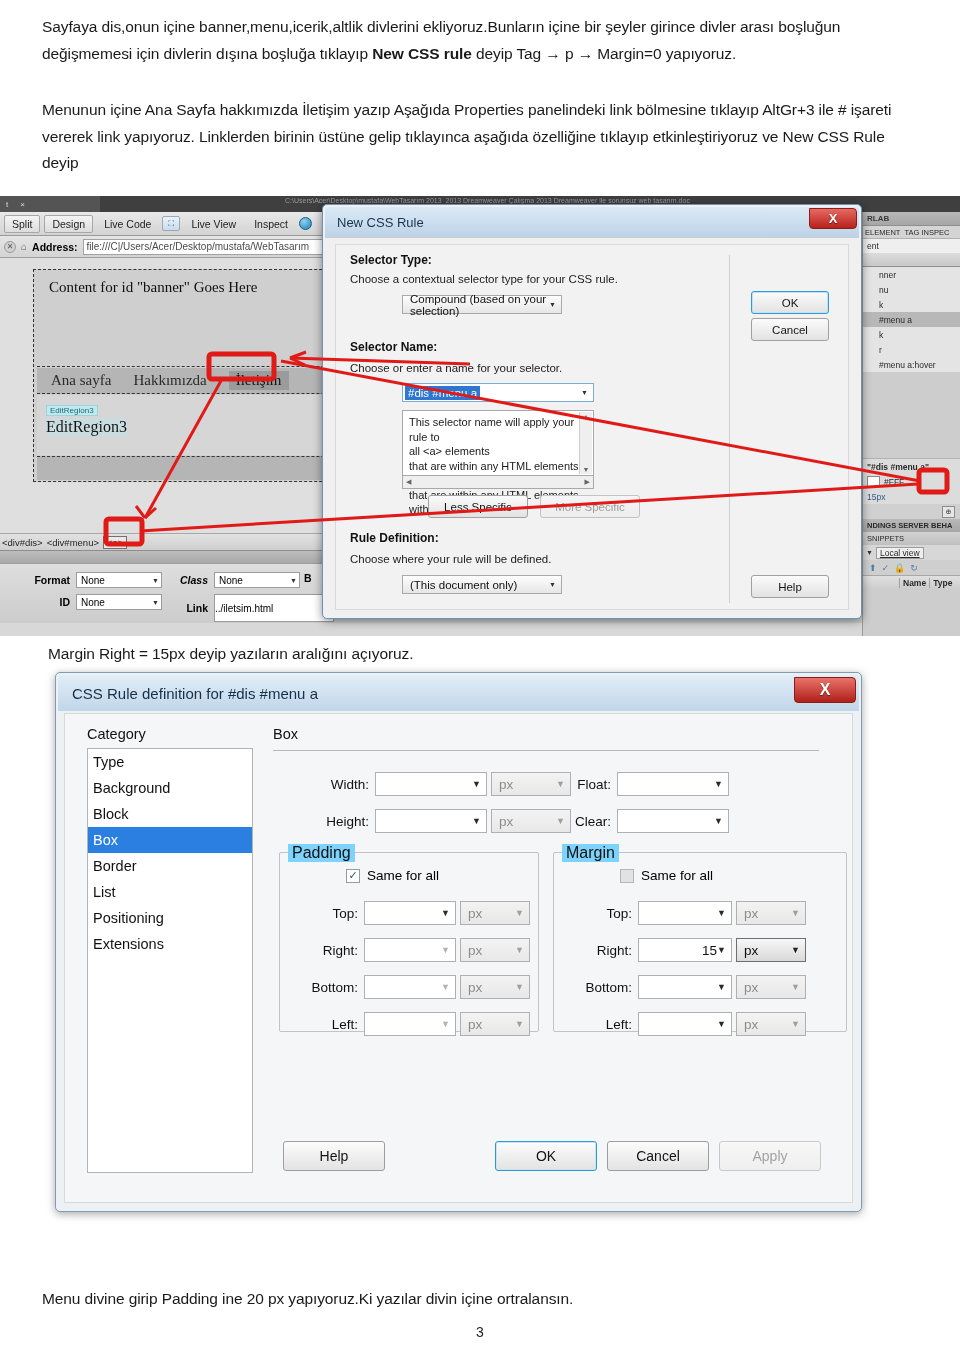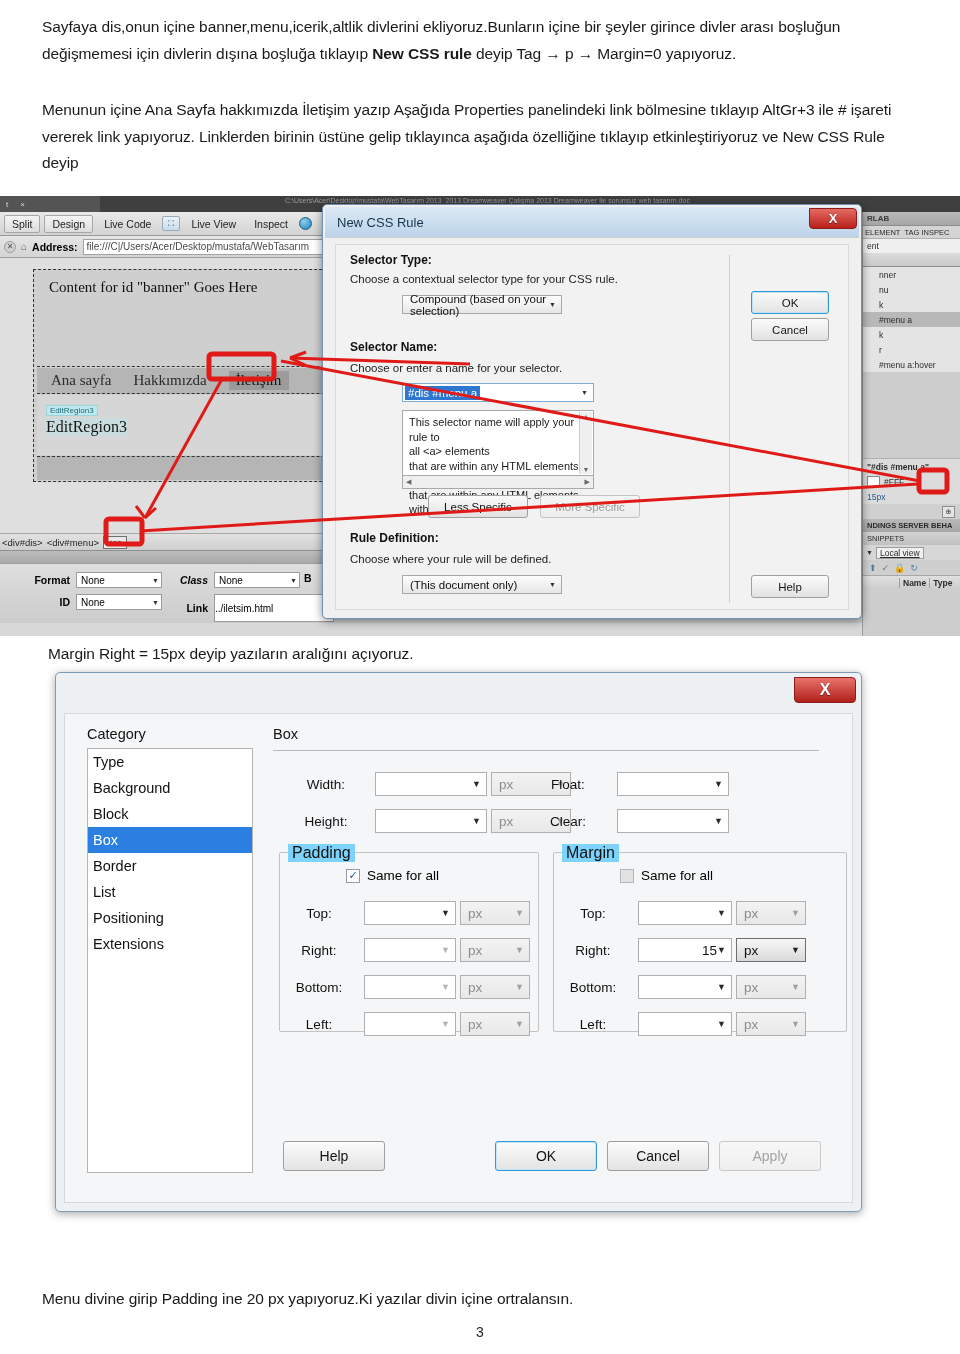--- a/index.html
+++ b/index.html
@@ -312,21 +312,21 @@
   .crd-cat-list {
     position:absolute; left:22px; top:34px; width:166px; height:425px;
     background:#fff; border:1px solid #b4b4b4;
     font-size:14.5px; color:#111;
   }
   .crd-cat-list div { height:26px; display:flex; align-items:center; padding-left:5px; }
   .crd-cat-list div.sel { background:#2a7fe0; color:#fff; }
   .crd-box-h { position:absolute; left:208px; top:12px; font-size:14.5px; color:#111; }
   .crd-hr { position:absolute; left:208px; top:36px; width:546px; height:1px; background:#b9b9b9; }
 
-  .f-label { position:absolute; font-size:13.5px; color:#111; text-align:center; }
+  .f-label { position:absolute; font-size:13.5px; color:#111; text-align:right; }
   .f-combo {
     position:absolute; height:24px; background:#fff; border:1px solid #b0b0b0;
     display:flex; align-items:center; justify-content:space-between;
     padding:0 5px 0 7px; font-size:13.5px; color:#111;
   }
   .f-combo.unit { background:linear-gradient(#f3f3f3,#e8e8e8); color:#8d8d8d; }
   .f-combo.unit.on { background:linear-gradient(#f7f7f7,#d9d9d9); color:#111; border-color:#6f6f6f; }
   .f-combo .ar { font-size:9px; color:#2a2a2a; }
   .f-combo.unit .ar { color:#9f9f9f; }
   .f-combo.unit.on .ar { color:#222; }
@@ -568,20 +568,21 @@
       <path d="M918 288 L140 335" stroke-width="3"></path>
     </g>
   </svg>
 
  </div>
 </div>
 
 <div class="doc-text" id="capt1">Margin Right = 15px deyip yazıların aralığını açıyoruz.</div>
 
 <div id="shot2">
+  <div class="crd-title">CSS Rule definition for #dis #menu a</div>
   <div class="crd-close">X</div>
 
   <div class="crd-body">
 
     <div class="crd-cat-h">Category</div>
     <div class="crd-cat-list">
       <div>Type</div>
       <div>Background</div>
       <div>Block</div>
       <div class="sel">Box</div>

